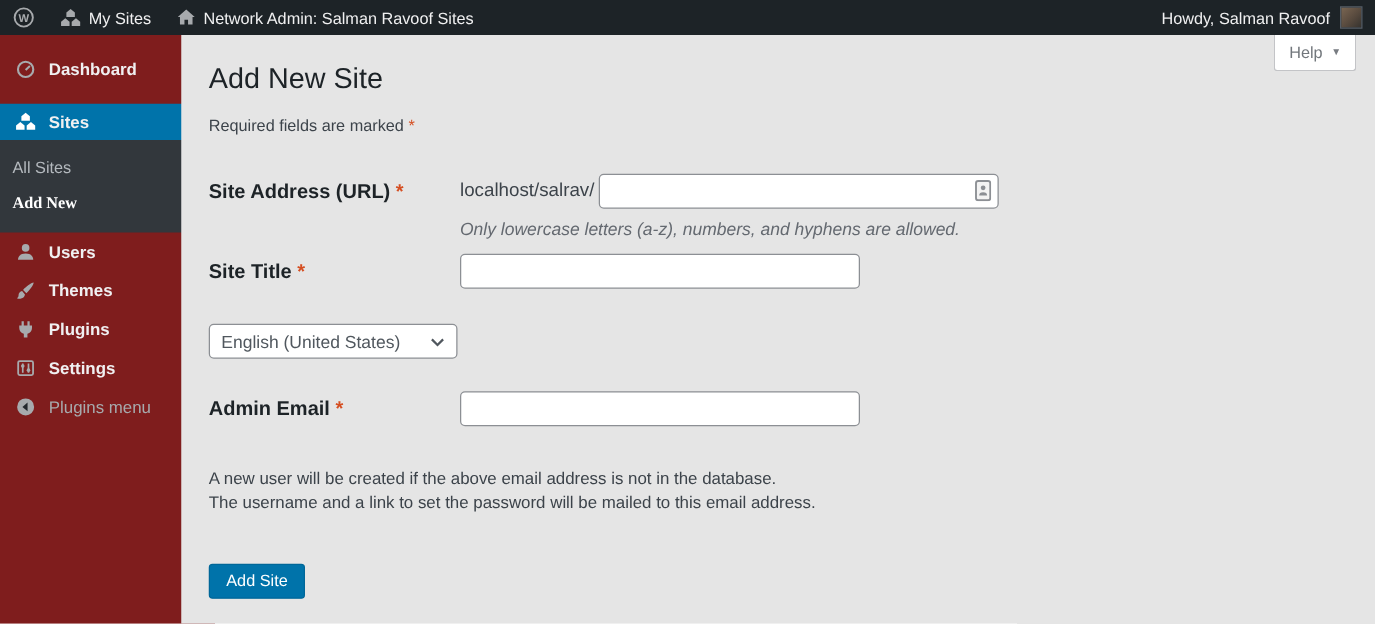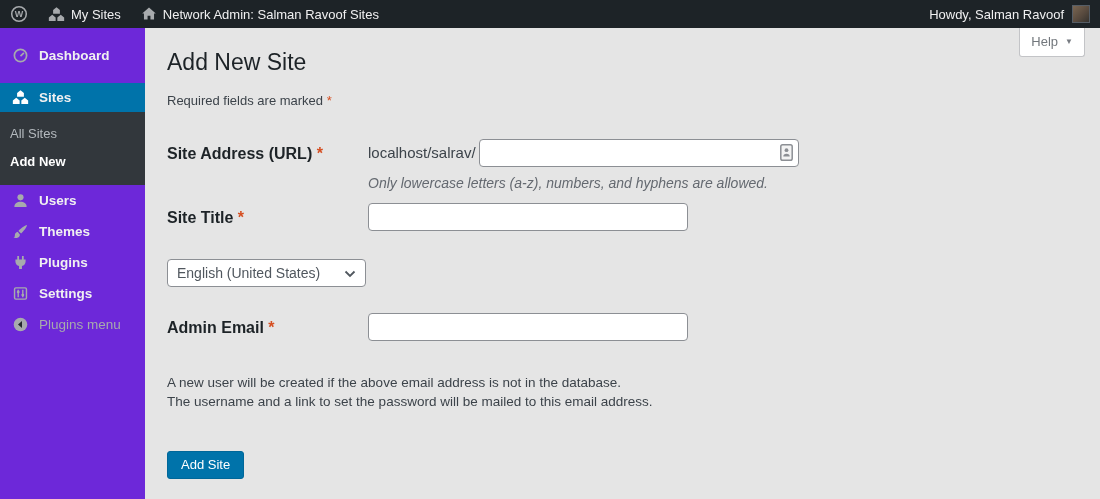--- a/index.html
+++ b/index.html
@@ -23,21 +23,21 @@
   .ab-icon { color:#a7aaad; }
   .avatar {
     width:18px; height:18px; margin-left:2px;
     background:linear-gradient(135deg,#7a6652 0%,#584a3e 55%,#35322e 100%);
     border:1px solid #555d66;
   }
 
   
   .sidebar {
     position:absolute; top:28px; left:0; bottom:0; width:172px;
-    background:#6d28d9; color:#f0f0f1; padding-top:13px;
+    background:#7f1d1d; color:#f0f0f1; padding-top:13px;
     font-size:13.5px;
   }
   .menu-item {
     position:relative; display:flex; align-items:center; gap:10px;
     height:29px; padding:0 8px 0 11px; font-weight:600; cursor:pointer;
   }
   .menu-item .mi-icon { color:#a7aaad; display:flex; width:18px; justify-content:center; }
   .menu-item.active { background:#0073aa; }
   .menu-item.active .mi-icon { color:#fff; }
   .menu-item.sites-gap { margin-top:13px; }
@@ -45,21 +45,21 @@
   .arrow-current {
     position:absolute; right:0; top:50%; transform:translateY(-50%);
     width:0; height:0;
     border-top:13px solid transparent; border-bottom:13px solid transparent;
     border-right:9px solid #f0f0f1;
   }
   .submenu { background:#32373c; padding:8px 0 9px; }
   .submenu-item {
     padding:6px 0 7px 10px; color:#b4b9be; font-size:13px; cursor:pointer; font-weight:400;
   }
-  .submenu-item.current { color:#fff; font-weight:700; }
+  .submenu-item.current { color:#fff; font-weight:700;font-family:Liberation Serif, serif; }
   .menu-item.collapse { margin-top:0; font-weight:400; color:#a7aaad; height:31px; }
 
   
   .content {
     position:absolute; top:28px; left:145px; right:0; bottom:0;
     background:#e5e5e5; color:#3c434a; padding:0 20px 0 22px;
   }
   .help-tab {
     position:absolute; top:0; right:15px;
     display:flex; align-items:center; gap:7px;

